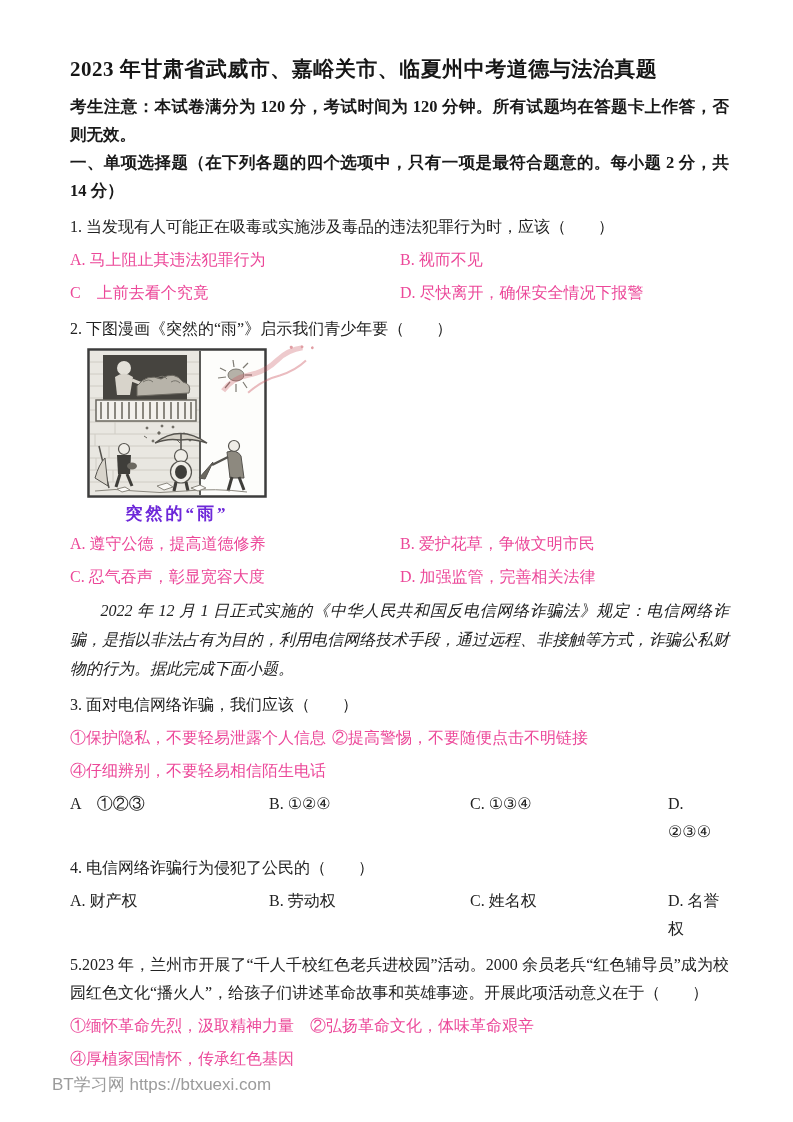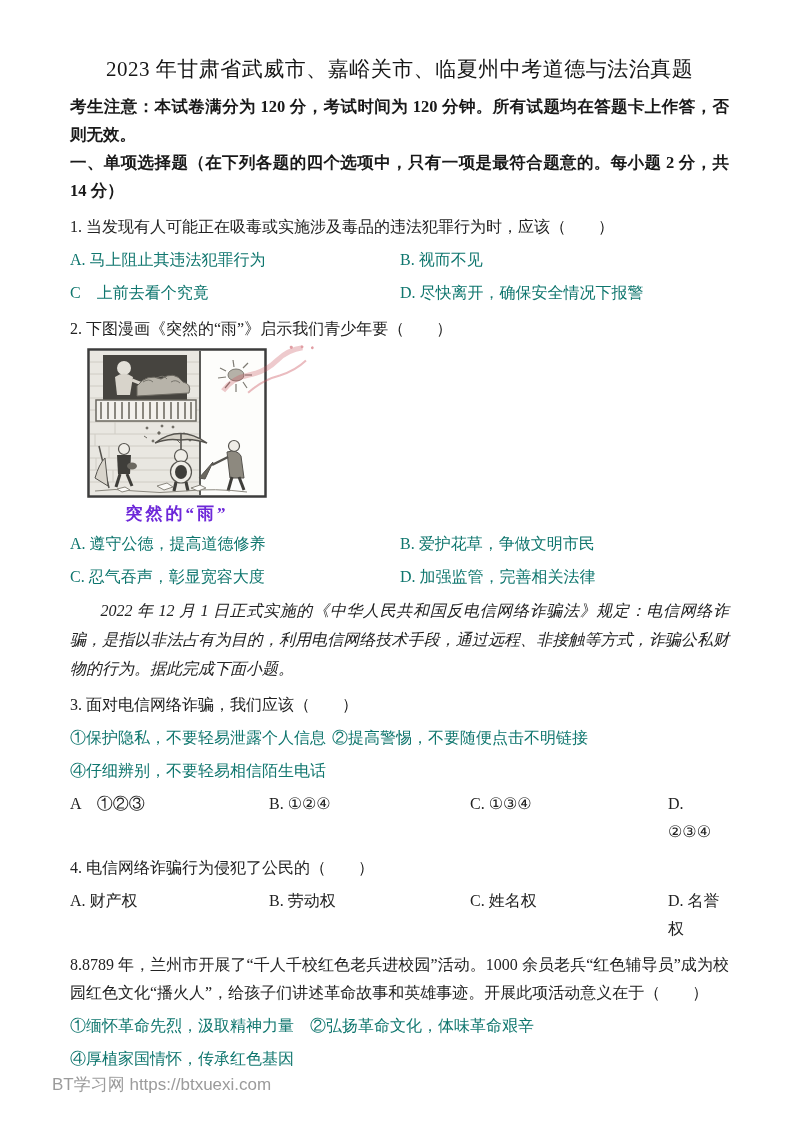--- a/index.html
+++ b/index.html
@@ -6,34 +6,34 @@
   .page{
     position:relative;
     width:793px;height:1122px;
     background:#ffffff;
     overflow:hidden;
     color:#1d1d1d;
     font-family:"Liberation Serif","DejaVu Serif",serif;
   }
   .content{padding:54px 64px 0 70px;}
   .title{
-    font-size:21px;font-weight:normal;text-align:center;
+    font-size:21px;font-weight:bold;text-align:left;
     margin:0 0 9px 0;line-height:30px;letter-spacing:.5px;color:#161616;
   }
   .para-bold{
     font-size:16.5px;font-weight:bold;line-height:28px;
     text-align:justify;margin:0;color:#191919;
   }
   .stem{
     font-size:16px;line-height:28px;margin:8px 0 0 0;
     text-align:justify;color:#222;
   }
   .row2{
     display:grid;grid-template-columns:330px 1fr;
-    font-size:16px;line-height:28px;margin-top:5px;color:#0f766e;
+    font-size:16px;line-height:28px;margin-top:5px;color:#ec4899;
   }
   .row2-items{grid-template-columns:262px 1fr;}
   .row2-items5{grid-template-columns:240px 1fr;}
   .row4{
     display:grid;grid-template-columns:164px 166px 163px 1fr;
     font-size:16px;line-height:28px;margin-top:5px;color:#222;gap:35px;
   }
   .passage{
     font-style:italic;font-size:16px;line-height:29px;
     text-align:justify;text-indent:1.9em;margin:5px 0 0 0;color:#222;
@@ -247,21 +247,21 @@
     </div>
 
     <p class="stem">4. 电信网络诈骗行为侵犯了公民的（　　）</p>
     <div class="row4">
       <span>A. 财产权</span>
       <span>B. 劳动权</span>
       <span>C. 姓名权</span>
       <span>D. 名誉权</span>
     </div>
 
-    <p class="stem">8.8789 年，兰州市开展了“千人千校红色老兵进校园”活动。1000 余员老兵“红色辅导员”成为校园红色文化“播火人”，给孩子们讲述革命故事和英雄事迹。开展此项活动意义在于（　　）</p>
+    <p class="stem">5.2023 年，兰州市开展了“千人千校红色老兵进校园”活动。2000 余员老兵“红色辅导员”成为校园红色文化“播火人”，给孩子们讲述革命故事和英雄事迹。开展此项活动意义在于（　　）</p>
     <div class="row2 row2-items5">
       <span>①缅怀革命先烈，汲取精神力量</span>
       <span>②弘扬革命文化，体味革命艰辛</span>
     </div>
     <div class="row2 row2-items5">
       <span>④厚植家国情怀，传承红色基因</span>
     </div>
 
   </div>
 

